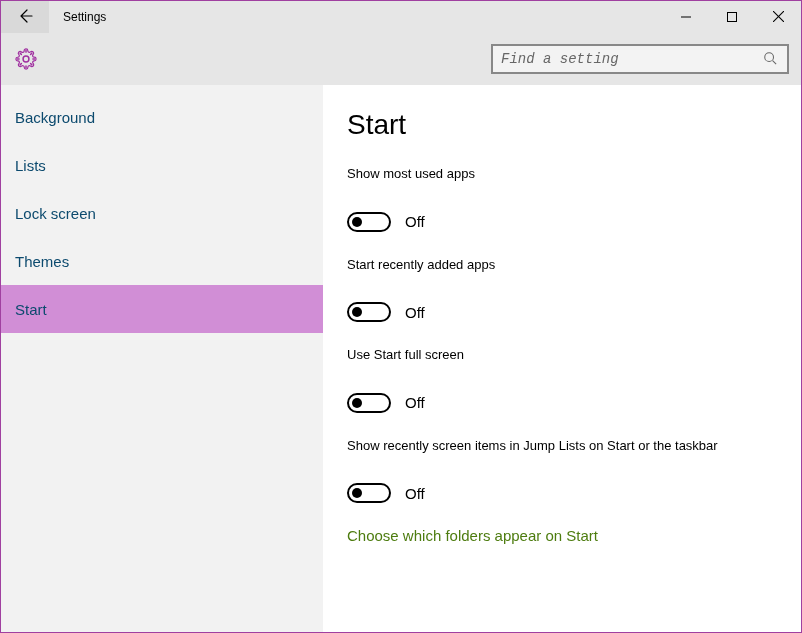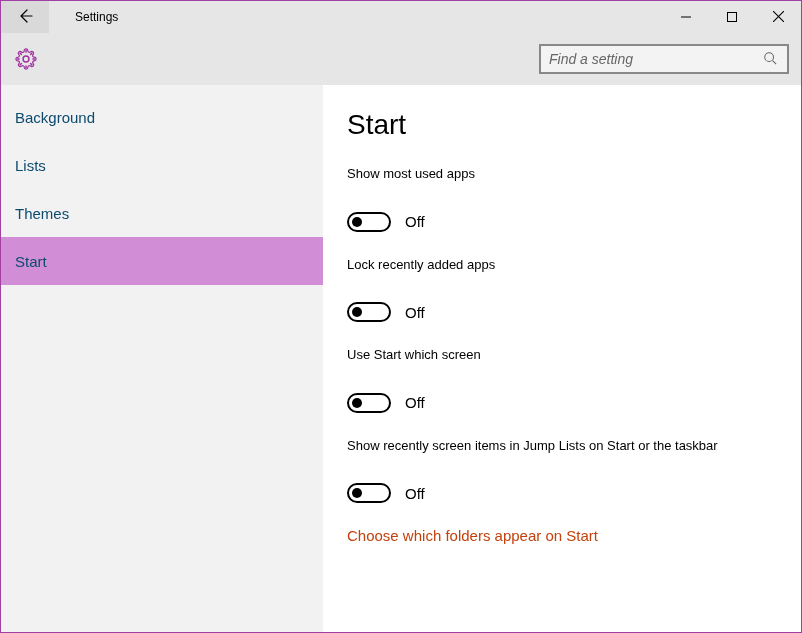--- a/index.html
+++ b/index.html
@@ -18,21 +18,20 @@
       display: flex;
       flex-direction: column;
     }
     
     .title-bar {
       height: 32px;
       background: #e6e6e6;
       display: flex;
       align-items: stretch;
       flex-shrink: 0;
-      gap: 12px;
     }
     .back-btn {
       width: 48px;
       display: flex;
       align-items: center;
       justify-content: center;
       background: #d9d9d9;
       cursor: pointer;
     }
     .back-btn svg { width: 16px; height: 16px; }
@@ -75,27 +74,28 @@
     }
     .gear-icon svg { width: 22px; height: 22px; }
     .header-title {
       margin-left: 20px;
       font-size: 14px;
       letter-spacing: 1px;
       font-weight: 500;
     }
     .header-spacer { flex: 1; }
     .search-wrap {
-      width: 250px;
+      width: 298px;
       height: 30px;
       border: 2px solid #888;
       background: #f3f3f3;
       display: flex;
       align-items: center;
       padding: 0 8px;
+      font-family: Liberation Mono, monospace;
     }
     .search-input {
       flex: 1;
       border: none;
       background: transparent;
       font-size: 14px;
       color: #666;
       outline: none;
       font-style: italic;
       font-family: inherit;
@@ -171,21 +171,21 @@
       background: #000;
       border-radius: 50%;
       position: absolute;
       left: 3px;
       top: 3px;
     }
     .toggle-state {
       font-size: 15px;
     }
     .link {
-      color: #c2410c;
+      color: #4d7c0f;
       font-size: 15px;
       cursor: pointer;
       margin-top: 12px;
     }
   </style>
 </head>
 <body>
 
 <div class="window">
 
@@ -241,20 +241,23 @@
 
   <div class="body">
     <div class="sidebar">
       <div class="sidebar-item">
         <span>Background</span>
       </div>
       <div class="sidebar-item">
         <span>Lists</span>
       </div>
       <div class="sidebar-item">
+        <span>Lock screen</span>
+      </div>
+      <div class="sidebar-item">
         <span>Themes</span>
       </div>
       <div class="sidebar-item selected">
         <span>Start</span>
       </div>
     </div>
 
     <div class="content">
       <h1 class="page-title">Start</h1>
 
@@ -262,31 +265,31 @@
         <div class="setting-label">Show most used apps</div>
         <div class="toggle-row">
           <div class="toggle">
             <div class="toggle-knob"></div>
           </div>
           <span class="toggle-state">Off</span>
         </div>
       </div>
 
       <div class="setting">
-        <div class="setting-label">Lock recently added apps</div>
+        <div class="setting-label">Start recently added apps</div>
         <div class="toggle-row">
           <div class="toggle">
             <div class="toggle-knob"></div>
           </div>
           <span class="toggle-state">Off</span>
         </div>
       </div>
 
       <div class="setting">
-        <div class="setting-label">Use Start which screen</div>
+        <div class="setting-label">Use Start full screen</div>
         <div class="toggle-row">
           <div class="toggle">
             <div class="toggle-knob"></div>
           </div>
           <span class="toggle-state">Off</span>
         </div>
       </div>
 
       <div class="setting">
         <div class="setting-label">Show recently screen items in Jump Lists on Start or the taskbar</div>

